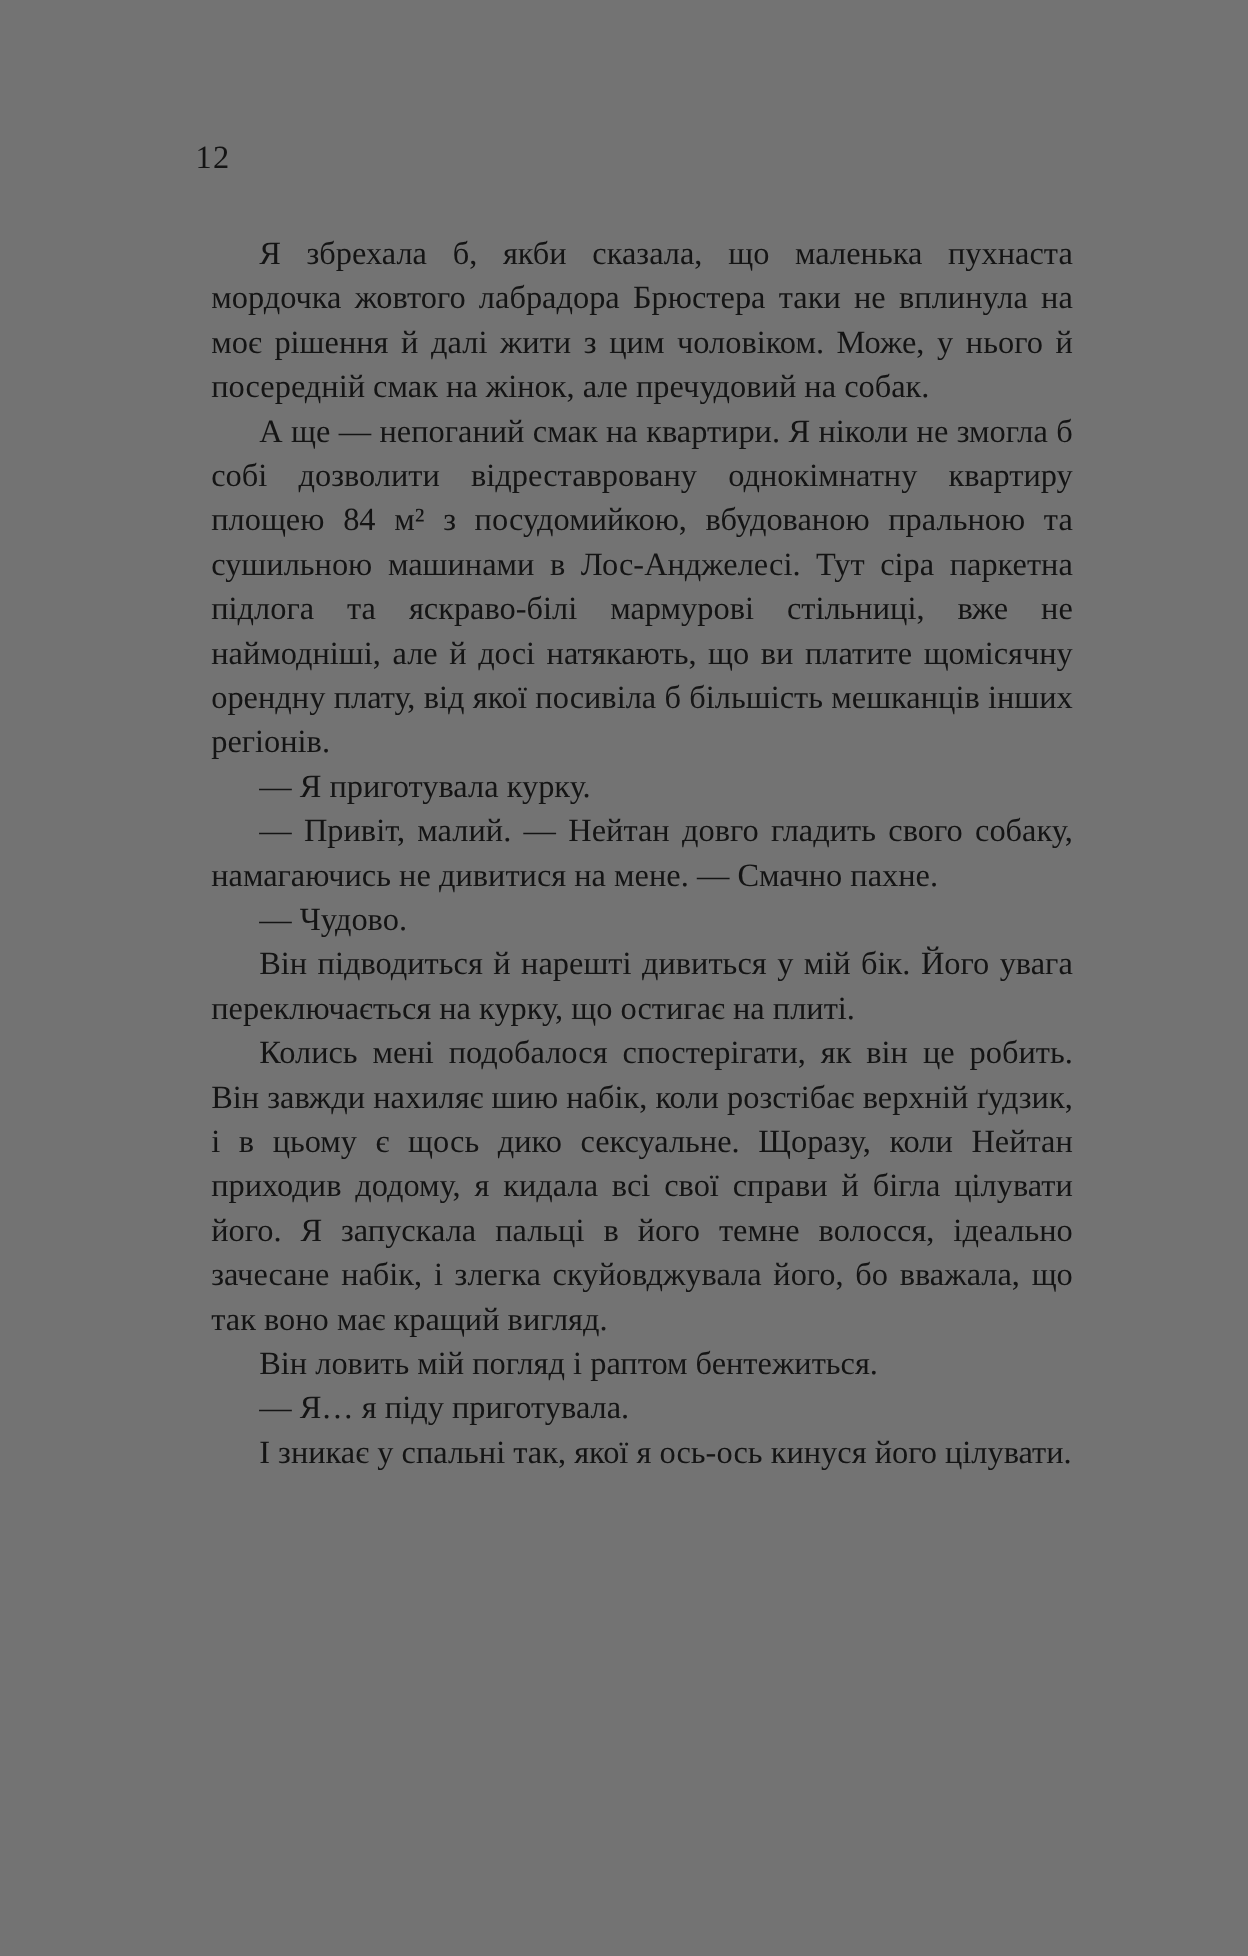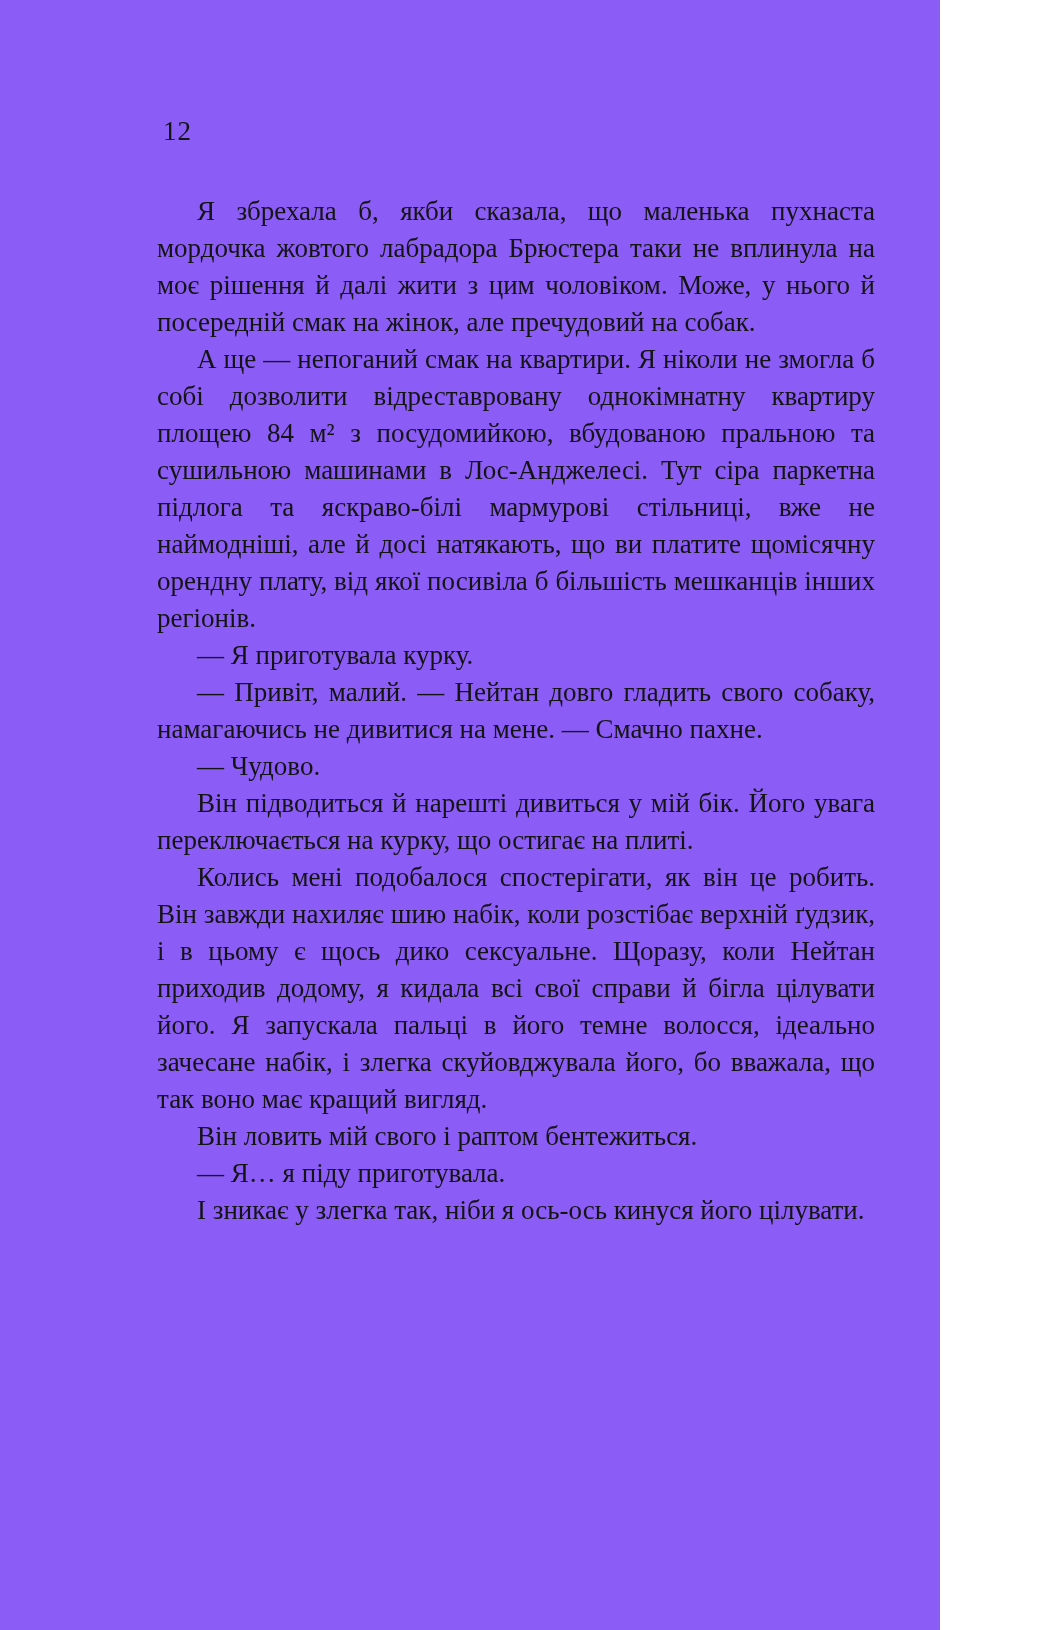--- a/index.html
+++ b/index.html
@@ -2,39 +2,39 @@
 <html lang="uk"><head>
   <meta charset="utf-8">
   <style>
     html, body {
       margin: 0;
       padding: 0;
       background: #ffffff;
     }
     .book-page {
       position: relative;
-      width: 940px;
+      width: 1040px;
       height: 1630px;
-      background: #8b5cf6;
+      background: #737373;
       color: #141414;
       font-family: "Liberation Serif", "DejaVu Serif", serif;
       overflow: hidden;
     }
     .page-number {
       position: absolute;
       left: 163px;
       top: 116px;
       font-size: 27px;
       font-weight: 500;
       letter-spacing: 1px;
       color: #141414;
     }
     .text-block {
       position: absolute;
-      left: 157px;
+      left: 176px;
       top: 193px;
       width: 718px;
       font-size: 27px;
       line-height: 37px;
       text-align: justify;
       color: #141414;
     }
     .para {
       margin: 0;
       padding: 0;
@@ -48,17 +48,17 @@
   <div class="page-number">12</div>
 
   <div class="text-block">
     <p class="para">Я збрехала б, якби сказала, що маленька пухнаста мордочка жовтого лабрадора Брюстера таки не вплинула на моє рішення й далі жити з цим чоловіком. Може, у нього й посередній смак на жінок, але пречудовий на собак.</p>
     <p class="para">А ще — непоганий смак на квартири. Я ніколи не змогла б собі дозволити відреставровану однокімнатну квартиру площею 84 м² з посудомийкою, вбудованою пральною та сушильною машинами в Лос-Анджелесі. Тут сіра паркетна підлога та яскраво-білі мармурові стільниці, вже не наймодніші, але й досі натякають, що ви платите щомісячну орендну плату, від якої посивіла б більшість мешканців інших регіонів.</p>
     <p class="para">— Я приготувала курку.</p>
     <p class="para">— Привіт, малий. — Нейтан довго гладить свого собаку, намагаючись не дивитися на мене. — Смачно пахне.</p>
     <p class="para">— Чудово.</p>
     <p class="para">Він підводиться й нарешті дивиться у мій бік. Його увага переключається на курку, що остигає на плиті.</p>
     <p class="para">Колись мені подобалося спостерігати, як він це робить. Він завжди нахиляє шию набік, коли розстібає верхній ґудзик, і в цьому є щось дико сексуальне. Щоразу, коли Нейтан приходив додому, я кидала всі свої справи й бігла цілувати його. Я запускала пальці в його темне волосся, ідеально зачесане набік, і злегка скуйовджувала його, бо вважала, що так воно має кращий вигляд.</p>
-    <p class="para">Він ловить мій свого і раптом бентежиться.</p>
+    <p class="para">Він ловить мій погляд і раптом бентежиться.</p>
     <p class="para">— Я… я піду приготувала.</p>
-    <p class="para">І зникає у злегка так, ніби я ось-ось кинуся його цілувати.</p>
+    <p class="para">І зникає у спальні так, якої я ось-ось кинуся його цілувати.</p>
   </div>
 </div>
 
 </body></html>

